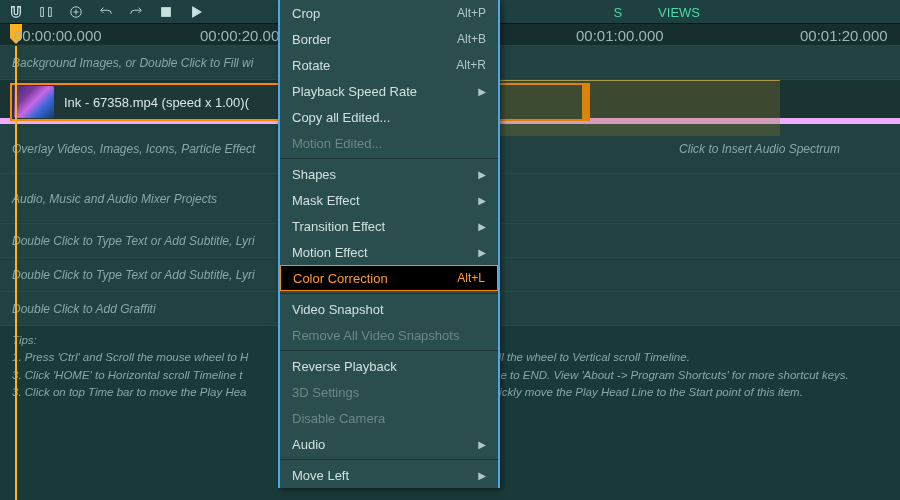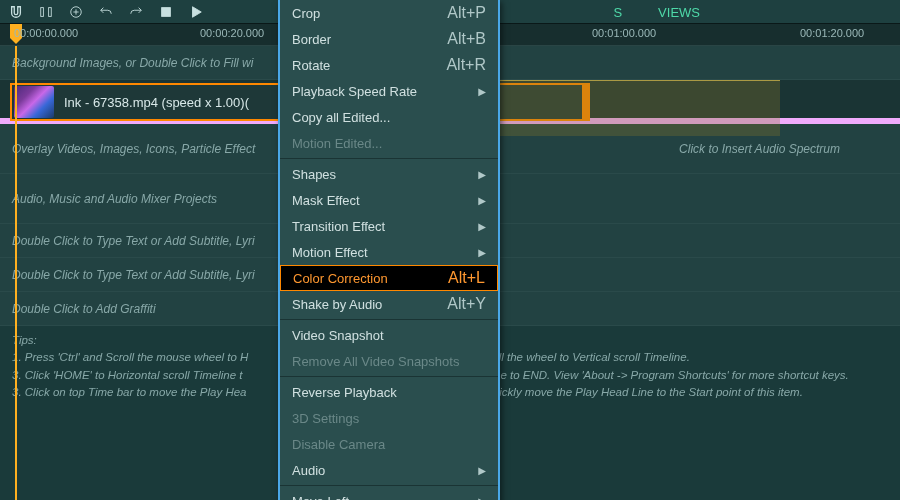--- a/index.html
+++ b/index.html
@@ -6,21 +6,21 @@
 body { background: #1a3a3a; width: 900px; height: 500px; overflow: hidden; position: relative; color: #b0c8c8; font-size: 12px; }
 
 
 .toolbar { height: 24px; background: #1e4040; display: flex; align-items: center; padding-left: 8px; gap: 14px; border-bottom: 1px solid #0a1818; }
 .tool-icon { width: 16px; height: 16px; display: flex; align-items: center; justify-content: center; cursor: pointer; color: #c8e0e0; }
 .tool-icon svg { width: 14px; height: 14px; stroke: #c8e0e0; fill: #c8e0e0; }
 .nav-tabs { position: absolute; right: 200px; top: 0; height: 24px; display: flex; gap: 36px; align-items: center; color: #4ed8a8; font-size: 13px; }
 
 
 .ruler { height: 22px; background: #172e2e; position: relative; border-bottom: 1px solid #2a4545; }
-.tick { position: absolute; top: 0; font-size: 11px; color: #9ab8b8; padding-top: 3px; }
+.tick { position: absolute; top: 0; font-size: 15px; color: #9ab8b8; padding-top: 3px; }
 .playhead-flag { position: absolute; left: 10px; top: 0; width: 12px; height: 14px; background: #ffb020; }
 .playhead-flag::after { content:''; position:absolute; left:0; top:14px; border-left:6px solid transparent; border-right:6px solid transparent; border-top:6px solid #ffb020; }
 .yellow-line { position:absolute; left:15px; top:46px; width:2px; height:454px; background:#ffb020; z-index:2; }
 
 
 .tracks { position: relative; }
 .track { border-bottom: 1px solid #2a4a4a; background: #224242; font-style: italic; color: #88a8a8; font-size: 12px; display: flex; align-items: center; padding-left: 12px; }
 .track.lg { height: 50px; } .track.sm { height: 34px; }
 .clip-row { height: 44px; background: #1a3434; position: relative; border-bottom: 6px solid #f0abfc; }
 .clip { position: absolute; left: 10px; top: 3px; height: 38px; background: #1e3838; border: 2px solid #ff8800; display: flex; align-items: center; width: 580px; }
@@ -31,21 +31,21 @@
 
 .tips { padding: 6px 12px; font-style: italic; font-size: 11.5px; color: #88a8a8; line-height: 1.5; }
 
 
 .menu { position: absolute; left: 278px; top: 0; width: 222px; background: #2a4e4e; border-left: 2px solid #4aa8e8; border-right: 2px solid #4aa8e8; z-index: 10; box-shadow: 2px 2px 6px rgba(0,0,0,0.5); }
 .mi { height: 26px; display: flex; align-items: center; justify-content: space-between; padding: 12px 12px; color: #d0e0e0; font-size: 13px; cursor: pointer; }
 .mi.dis { color: #6a8888; }
 .mi.hl { background: #000; border: 1px solid #ff8800; color: #ff9830; }
 .mi .arrow { color: #b0c8c8; font-size: 10px; }
 .mi.hl .arrow, .mi.hl .sc { color: #ff9830; }
-.sc { font-size: 16px; color: #b0c8c8; }
+.sc { font-size: 12px; color: #b0c8c8; }
 .sep { height: 1px; background: #1a3434; margin: 2px 0; }
 </style>
 </head>
 <body>
 
 <div class="toolbar">
   <span class="tool-icon">
       <svg viewBox="0 0 16 16">
         <path d="M3 2v7a5 5 0 0010 0V2h-3v7a2 2 0 01-4 0V2z" fill="none" stroke="#c8e0e0" stroke-width="1.5"></path>
       </svg>
@@ -85,21 +85,21 @@
   <div class="nav-tabs">
     <span>S</span>
     <span>VIEWS</span>
   </div>
 </div>
 
 <div class="ruler">
   <div class="playhead-flag"></div>
   <span class="tick" style="left:14px">00:00:00.000</span>
   <span class="tick" style="left:200px">00:00:20.000</span>
-  <span class="tick" style="left:592px">00:01:00.000</span>
+  <span class="tick" style="left:576px">00:01:00.000</span>
   <span class="tick" style="left:800px">00:01:20.000</span>
 </div>
 <div class="yellow-line"></div>
 
 <div class="tracks">
   <div class="track sm">
       <span>Background Images, or Double Click to Fill wi</span>
     </div>
   <div class="clip-row">
     <div class="overlay-region"></div>
@@ -170,24 +170,20 @@
       <span class="arrow">▶</span>
     </div>
   <div class="mi">
       <span>Motion Effect</span>
       <span class="arrow">▶</span>
     </div>
   <div class="mi hl">
       <span>Color Correction</span>
       <span class="sc">Alt+L</span>
     </div>
-  <div class="mi">
-      <span>Shake by Audio</span>
-      <span class="sc">Alt+Y</span>
-    </div>
   <div class="sep"></div>
   <div class="mi">
       <span>Video Snapshot</span>
     </div>
   <div class="mi dis">
       <span>Remove All Video Snapshots</span>
     </div>
   <div class="sep"></div>
   <div class="mi">
       <span>Reverse Playback</span>

